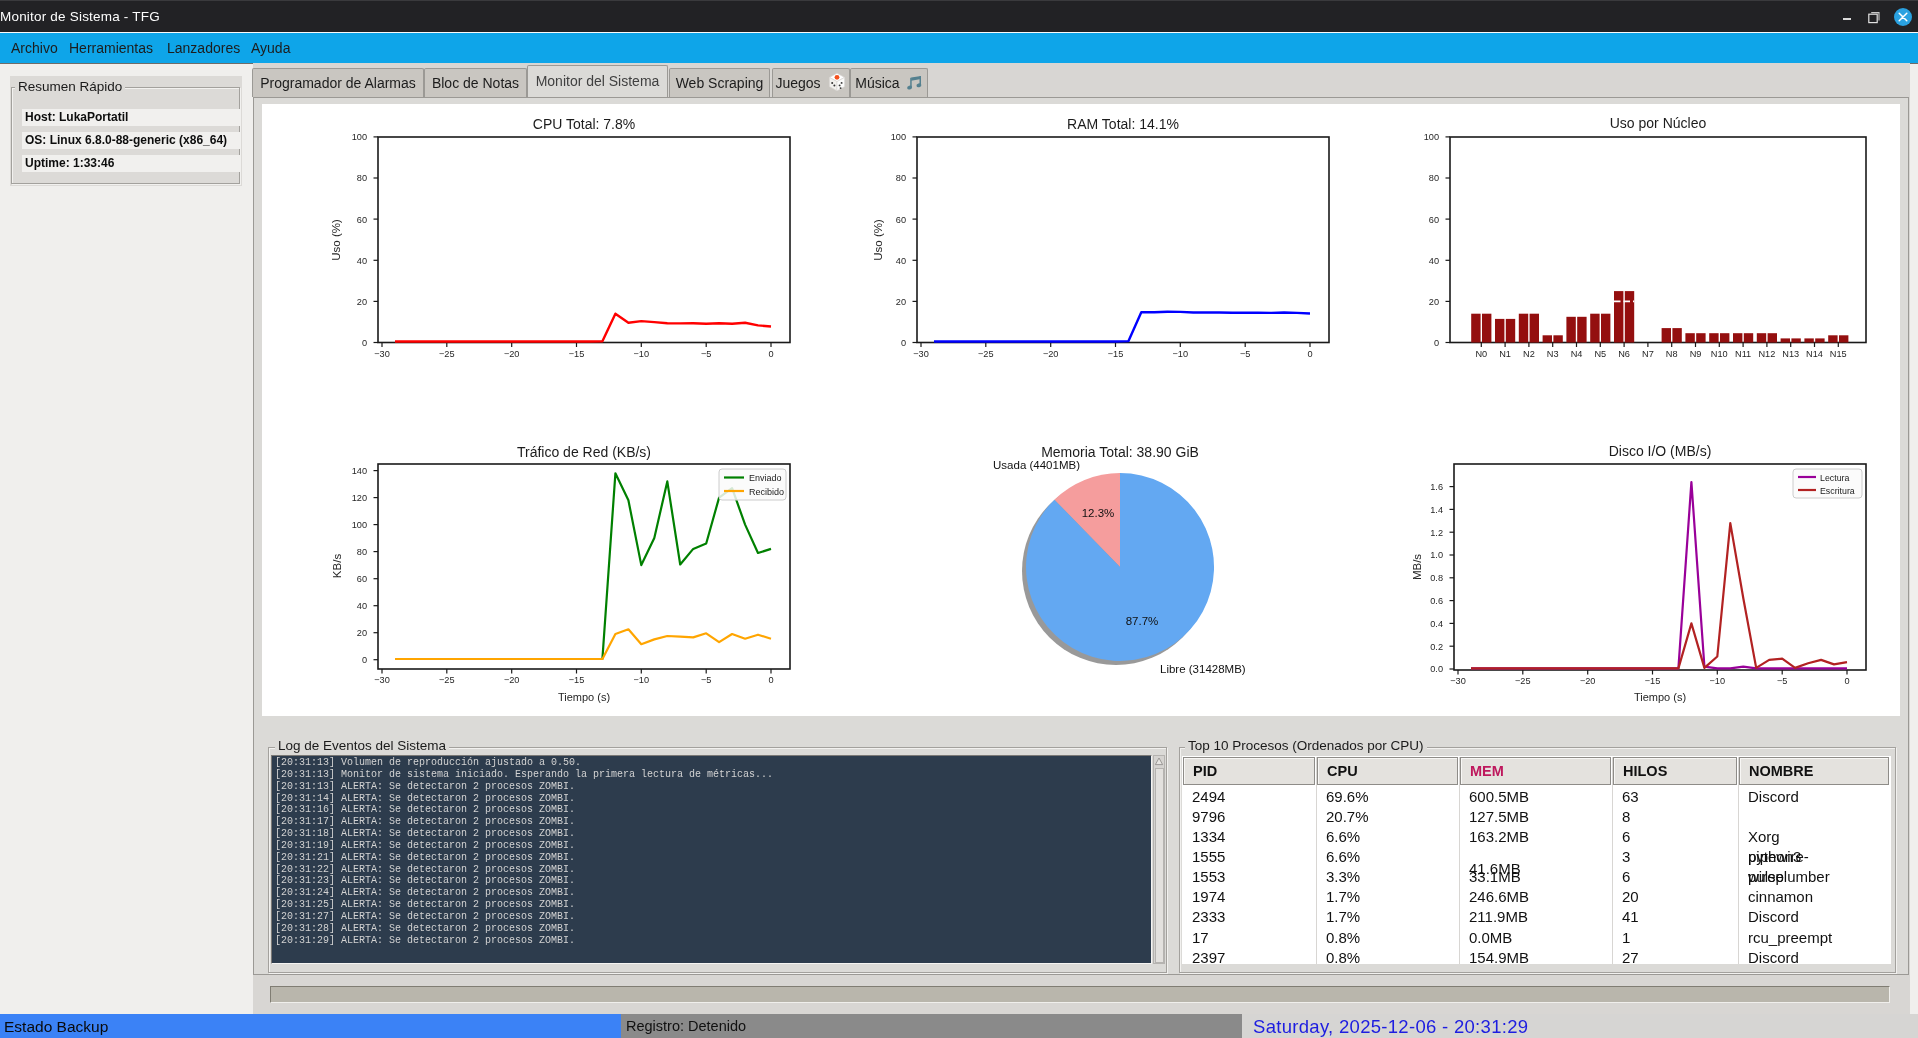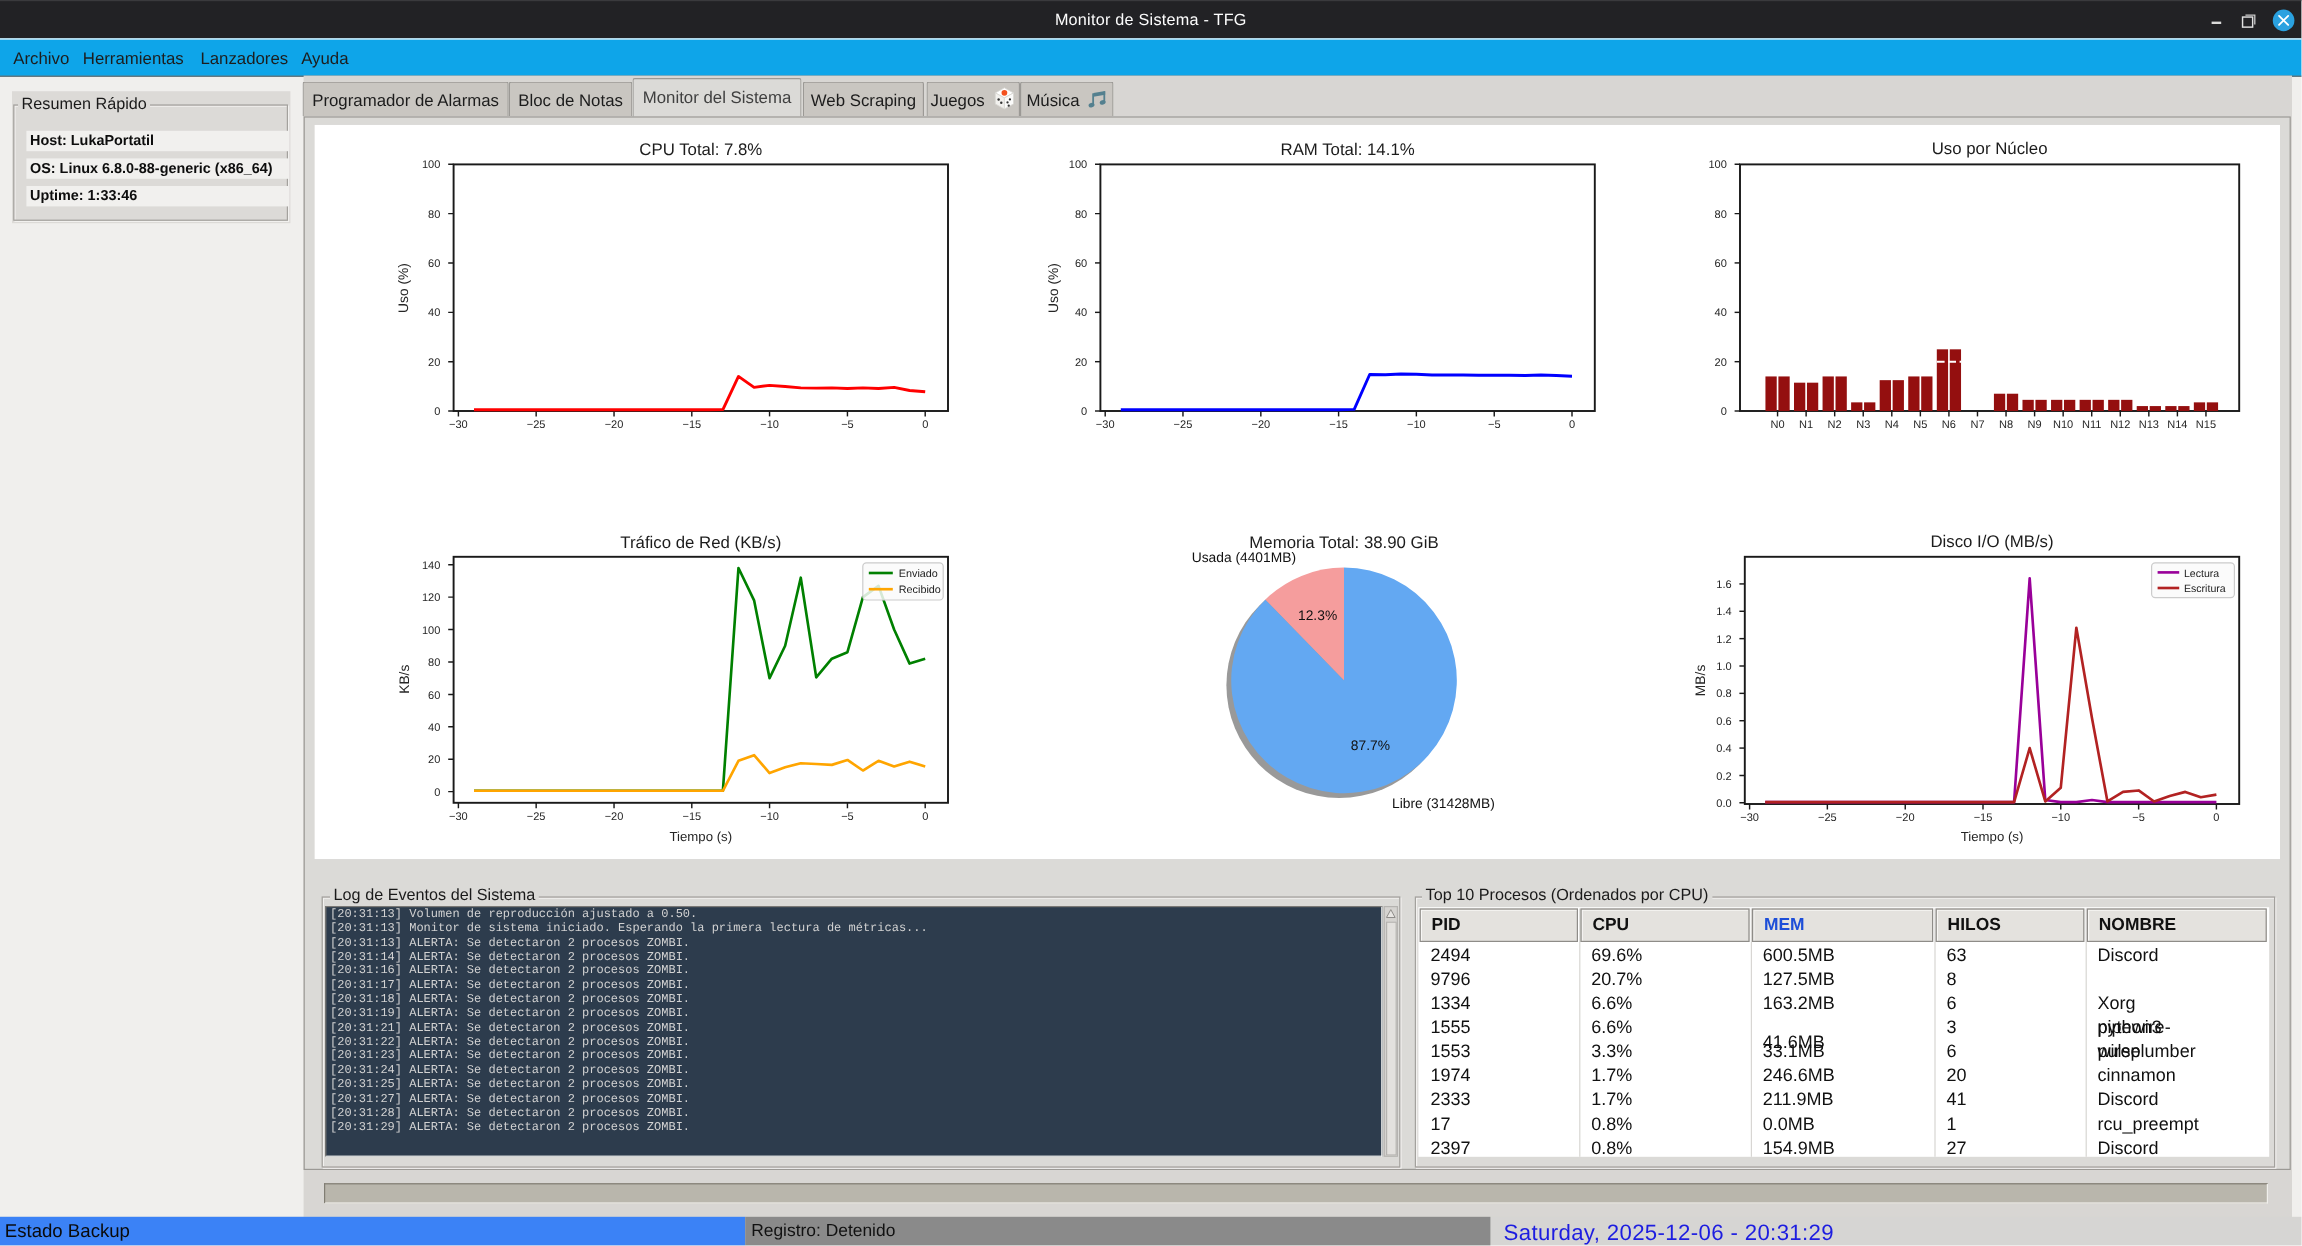--- a/index.html
+++ b/index.html
@@ -2,21 +2,21 @@
 <html><head><meta charset="utf-8"><title>Monitor de Sistema - TFG</title>
 <style>
   * { margin:0; padding:0; box-sizing:border-box; }
   html,body { width:1918px; height:1038px; overflow:hidden; }
   body { font-family:"Liberation Sans", sans-serif; background:#f0efed; position:relative; }
   .abs { position:absolute; }
 </style></head>
 <body>
 
 <div class="abs" style="left:0;top:0;width:1918px;height:32px;background:#222225;border-top:1px solid #3a3a3d;box-sizing:border-box;">
-  <div class="abs" style="left:0;top:0;width:1918px;height:32px;text-align:center;line-height:32px;color:#fdfdfd;font-size:13.5px;font-weight:400;letter-spacing:0.2px;">Monitor de Sistema - TFG</div>
+  <div class="abs" style="left:0;top:0;width:1918px;height:32px;text-align:left;line-height:32px;color:#fdfdfd;font-size:13.5px;font-weight:400;letter-spacing:0.2px;">Monitor de Sistema - TFG</div>
   <div class="abs" style="left:1843px;top:17px;width:8px;height:2px;background:#dadada;"></div>
   <svg class="abs" style="left:1867px;top:9px" width="14" height="14" viewBox="0 0 14 14">
     <path d="M4.2 2.6 H12 V10.4" fill="none" stroke="#c9c9c9" stroke-width="1.1"></path>
     <rect x="1.8" y="4.2" width="8.4" height="8.4" fill="#222225" stroke="#e2e2e2" stroke-width="1.2"></rect>
   </svg>
   <div class="abs" style="left:1894px;top:7px;width:18px;height:18px;border-radius:50%;background:#2aa1e0;">
     <svg width="18" height="18" viewBox="0 0 18 18">
         <path d="M5.2 5.2 L12.8 12.8 M12.8 5.2 L5.2 12.8" stroke="#ffffff" stroke-width="1.5" stroke-linecap="round"></path>
       </svg>
   </div>
@@ -325,21 +325,21 @@
 <div class="abs" style="left:1154.5px;top:768px;width:9px;height:195px;background:#e3e1de;border:1px solid #b5b3b0;"></div>
 <div class="abs" style="left:1179px;top:747px;width:717px;height:226px;border:1px solid #a3a19d;box-shadow:inset 1px 1px 0 #f2f1ef, 1px 1px 0 #f2f1ef;"></div>
 <div class="abs" style="left:1185px;top:738px;background:#dbdad7;padding:0 3px;font-size:13.5px;color:#1a1a1a;">Top 10 Procesos (Ordenados por CPU)</div>
 <div class="abs" style="left:1182px;top:756px;width:709px;height:208px;background:#ffffff;"></div>
 <div class="abs" style="left:1316px;top:757px;width:1px;height:207px;background:#d8d6d3;"></div>
 <div class="abs" style="left:1459px;top:757px;width:1px;height:207px;background:#d8d6d3;"></div>
 <div class="abs" style="left:1612px;top:757px;width:1px;height:207px;background:#d8d6d3;"></div>
 <div class="abs" style="left:1738px;top:757px;width:1px;height:207px;background:#d8d6d3;"></div>
 <div class="abs" style="left:1183px;top:757px;width:132px;height:28px;background:#e4e2de;border:1px solid #8e8c88;box-shadow:inset 1px 1px 0 #f8f7f5;font-weight:bold;font-size:14.5px;color:#111;line-height:27px;"><span style="margin-left:9px">PID</span></div>
 <div class="abs" style="left:1317px;top:757px;width:141px;height:28px;background:#e4e2de;border:1px solid #8e8c88;box-shadow:inset 1px 1px 0 #f8f7f5;font-weight:bold;font-size:14.5px;color:#111;line-height:27px;"><span style="margin-left:9px">CPU</span></div>
-<div class="abs" style="left:1460px;top:757px;width:151px;height:28px;background:#e4e2de;border:1px solid #8e8c88;box-shadow:inset 1px 1px 0 #f8f7f5;font-weight:bold;font-size:14.5px;color:#1d4ed8;line-height:27px;"><span style="margin-left:9px">MEM</span></div>
+<div class="abs" style="left:1460px;top:757px;width:151px;height:28px;background:#e4e2de;border:1px solid #8e8c88;box-shadow:inset 1px 1px 0 #f8f7f5;font-weight:bold;font-size:14.5px;color:#be185d;line-height:27px;"><span style="margin-left:9px">MEM</span></div>
 <div class="abs" style="left:1613px;top:757px;width:124px;height:28px;background:#e4e2de;border:1px solid #8e8c88;box-shadow:inset 1px 1px 0 #f8f7f5;font-weight:bold;font-size:14.5px;color:#111;line-height:27px;"><span style="margin-left:9px">HILOS</span></div>
 <div class="abs" style="left:1739px;top:757px;width:150px;height:28px;background:#e4e2de;border:1px solid #8e8c88;box-shadow:inset 1px 1px 0 #f8f7f5;font-weight:bold;font-size:14.5px;color:#111;line-height:27px;"><span style="margin-left:9px">NOMBRE</span></div>
 <div class="abs" style="left:1182px;top:787.0px;width:709px;height:20px;font-size:15px;color:#111;line-height:20px;">
     <span class="abs" style="left:10px;top:0;">2494</span>
     <span class="abs" style="left:144px;top:0;">69.6%</span>
     <span class="abs" style="left:287px;top:0;">600.5MB</span>
     <span class="abs" style="left:440px;top:0;">63</span>
     <span class="abs" style="left:566px;top:0;">Discord</span>
   </div>
 <div class="abs" style="left:1182px;top:807.1px;width:709px;height:20px;font-size:15px;color:#111;line-height:20px;">

